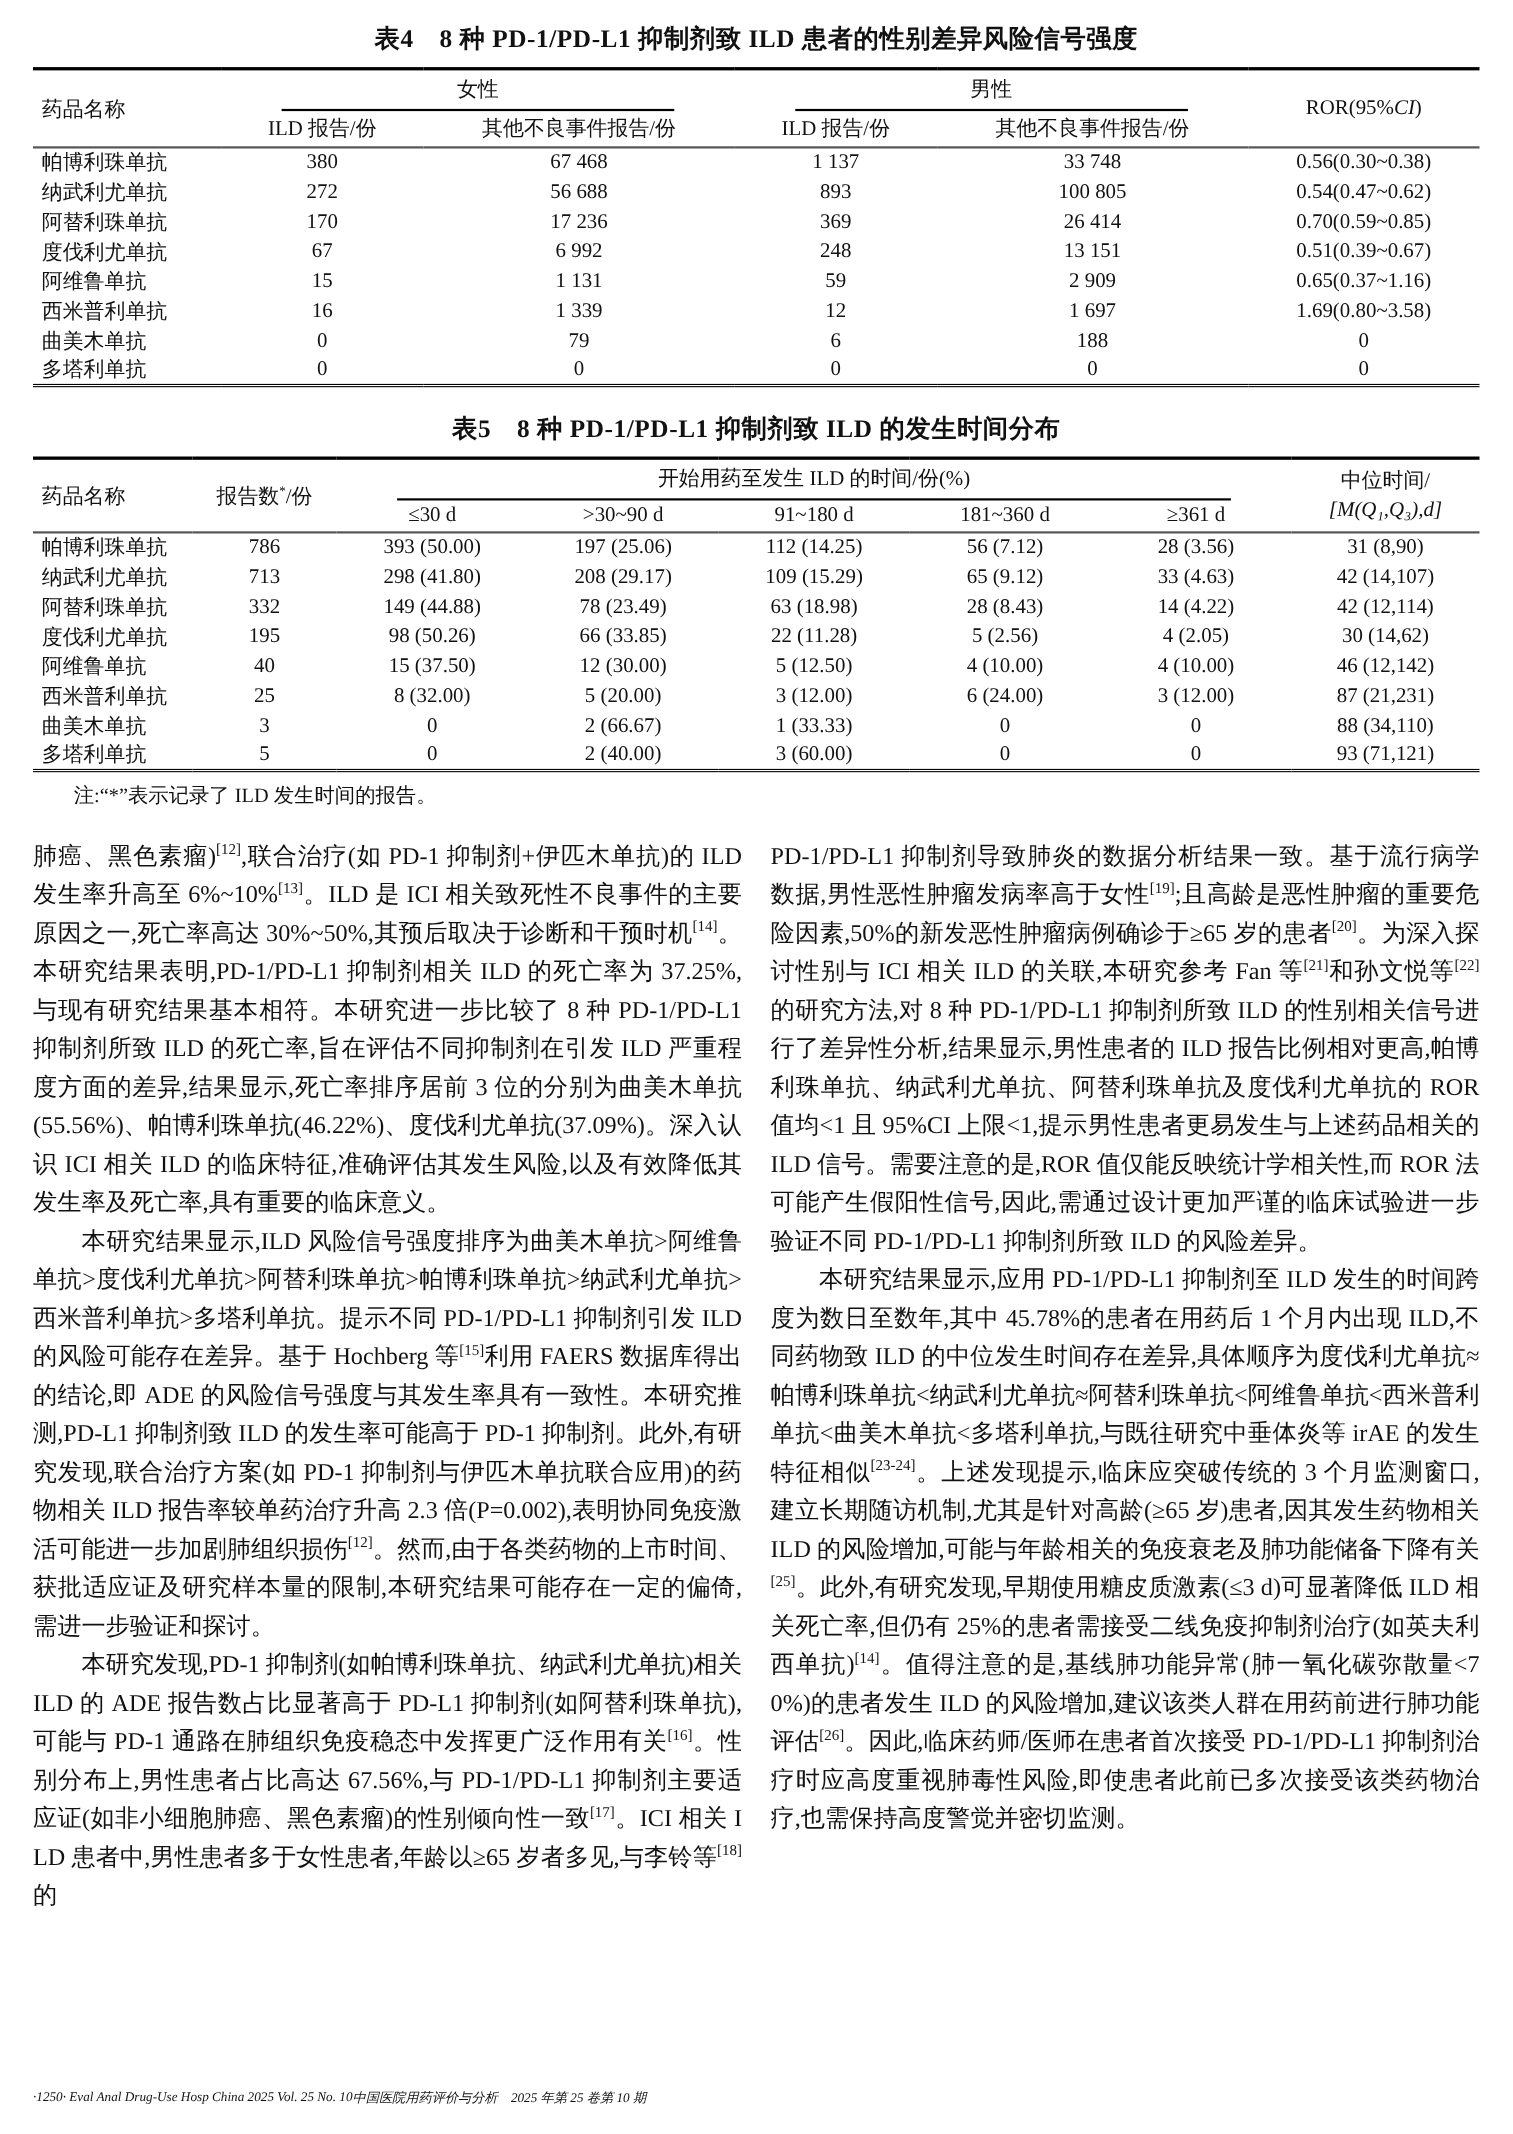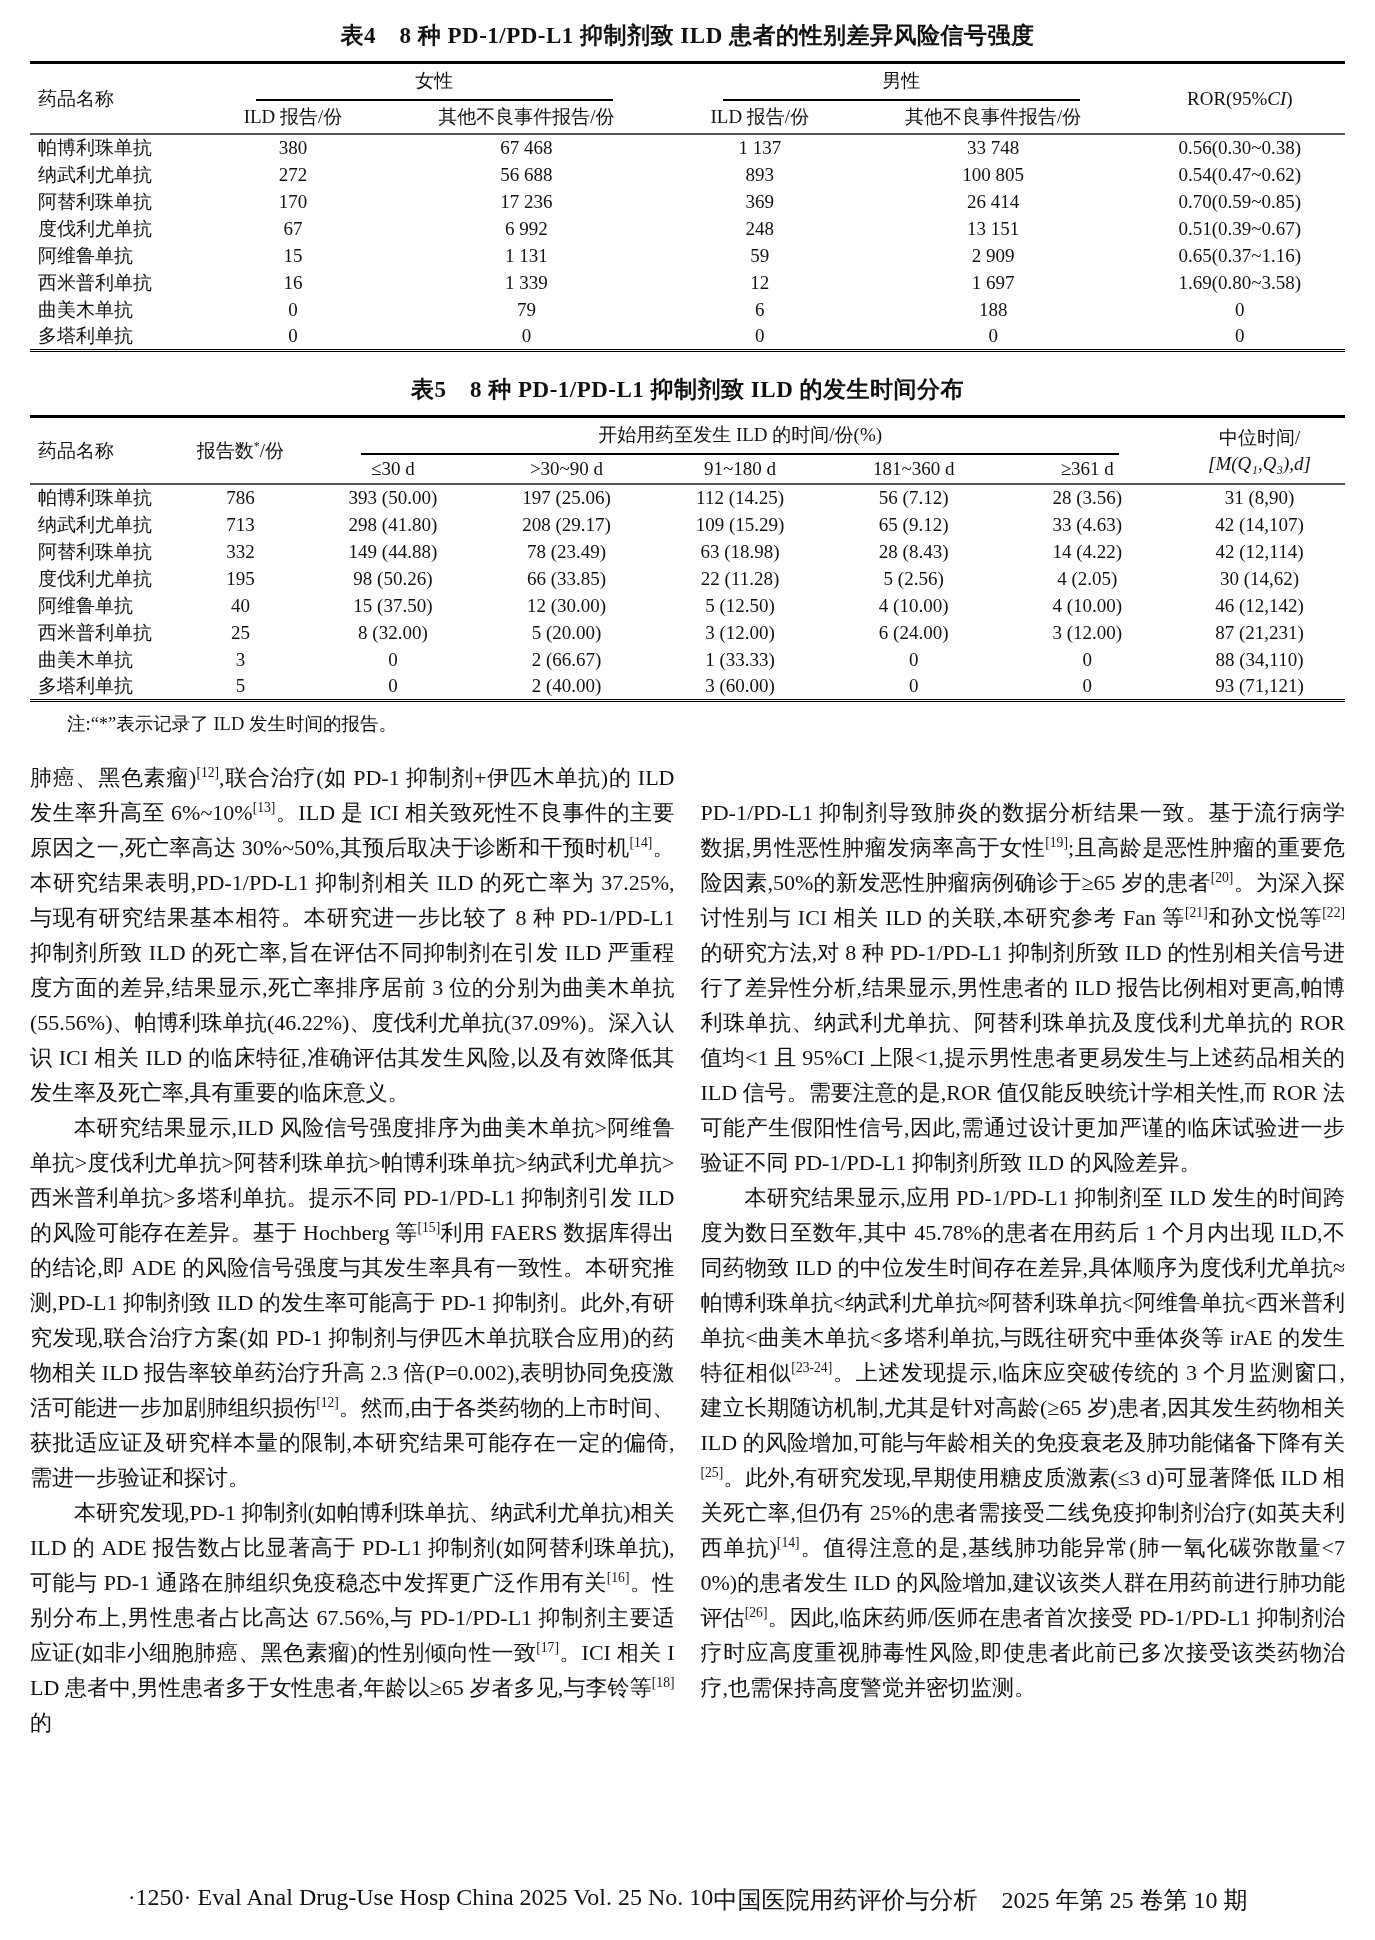--- a/index.html
+++ b/index.html
@@ -32,33 +32,34 @@
   .median-head { line-height:1.35; }
   .median-head .math { font-style:italic; }
   sup { font-size:0.62em; vertical-align:super; line-height:0; }
   .note {
     font-size:18.5px; line-height:28px; text-align:justify;
     padding:8px 0 2px 0; text-indent:2em;
   }
   .gap { height:16px; }
 
   
-  .body-cols { display:flex; gap:26px; margin-top:20px;align-items:center; }
+  .body-cols { display:flex; gap:26px; margin-top:20px; }
   .col { flex:1 1 0; }
   .col p {
     font-size:22px; line-height:35px; text-align:justify;
     text-indent:2em; word-break:break-all;
   }
   .col p.cont { text-indent:0; }
 
   
   .footer {
     position:absolute; left:30px; right:30px; bottom:24px;
-    display:flex; justify-content:center;
-    font-size:24px;
+    display:flex; justify-content:flex-start;
+    font-size:12px;
+    font-style:italic;
   }
 </style>
 </head>
 <body>
 
 <div class="page">
 
   <div class="tbl-title">表4　8 种 PD-1/PD-L1 抑制剂致 ILD 患者的性别差异风险信号强度</div>
 
   <table class="sci">

